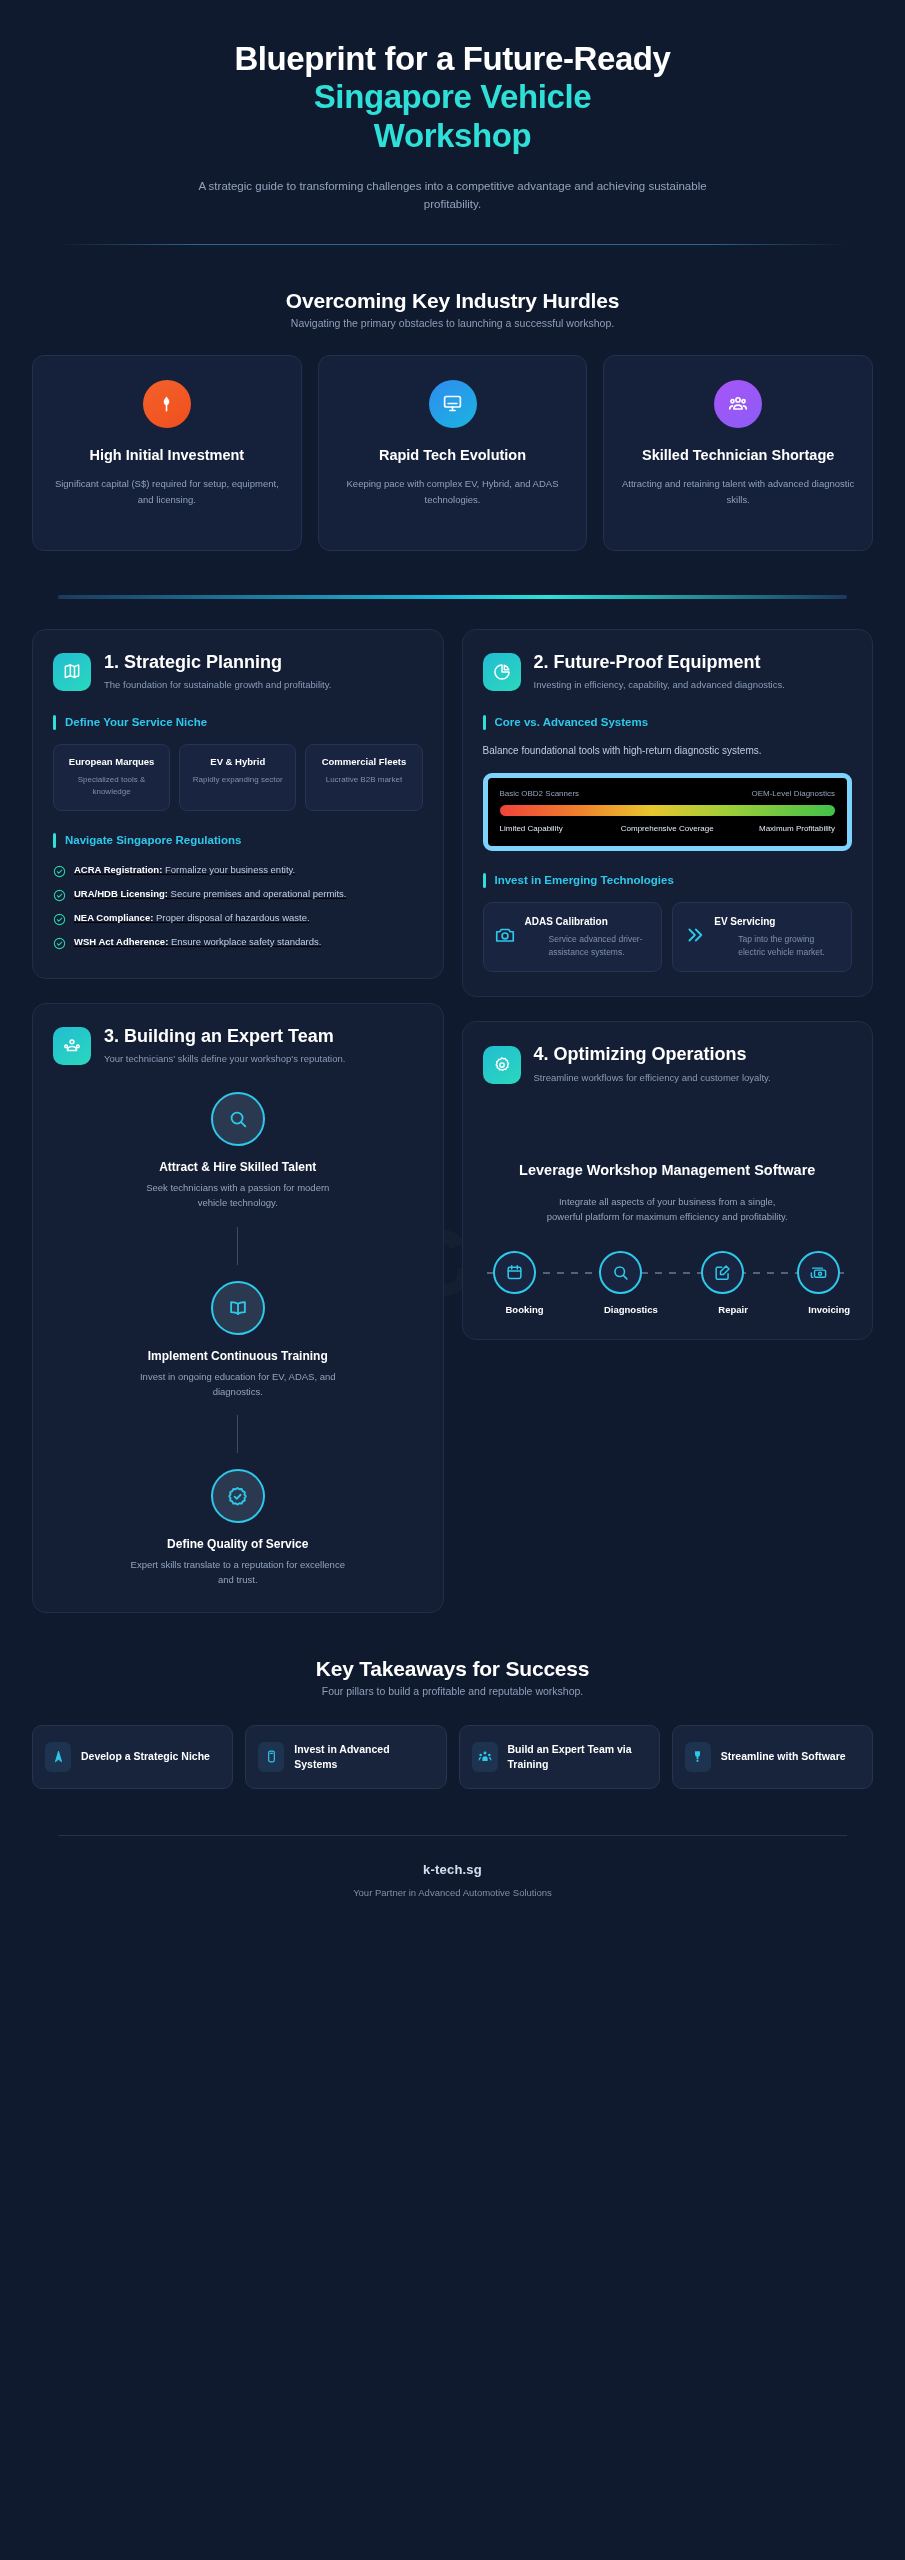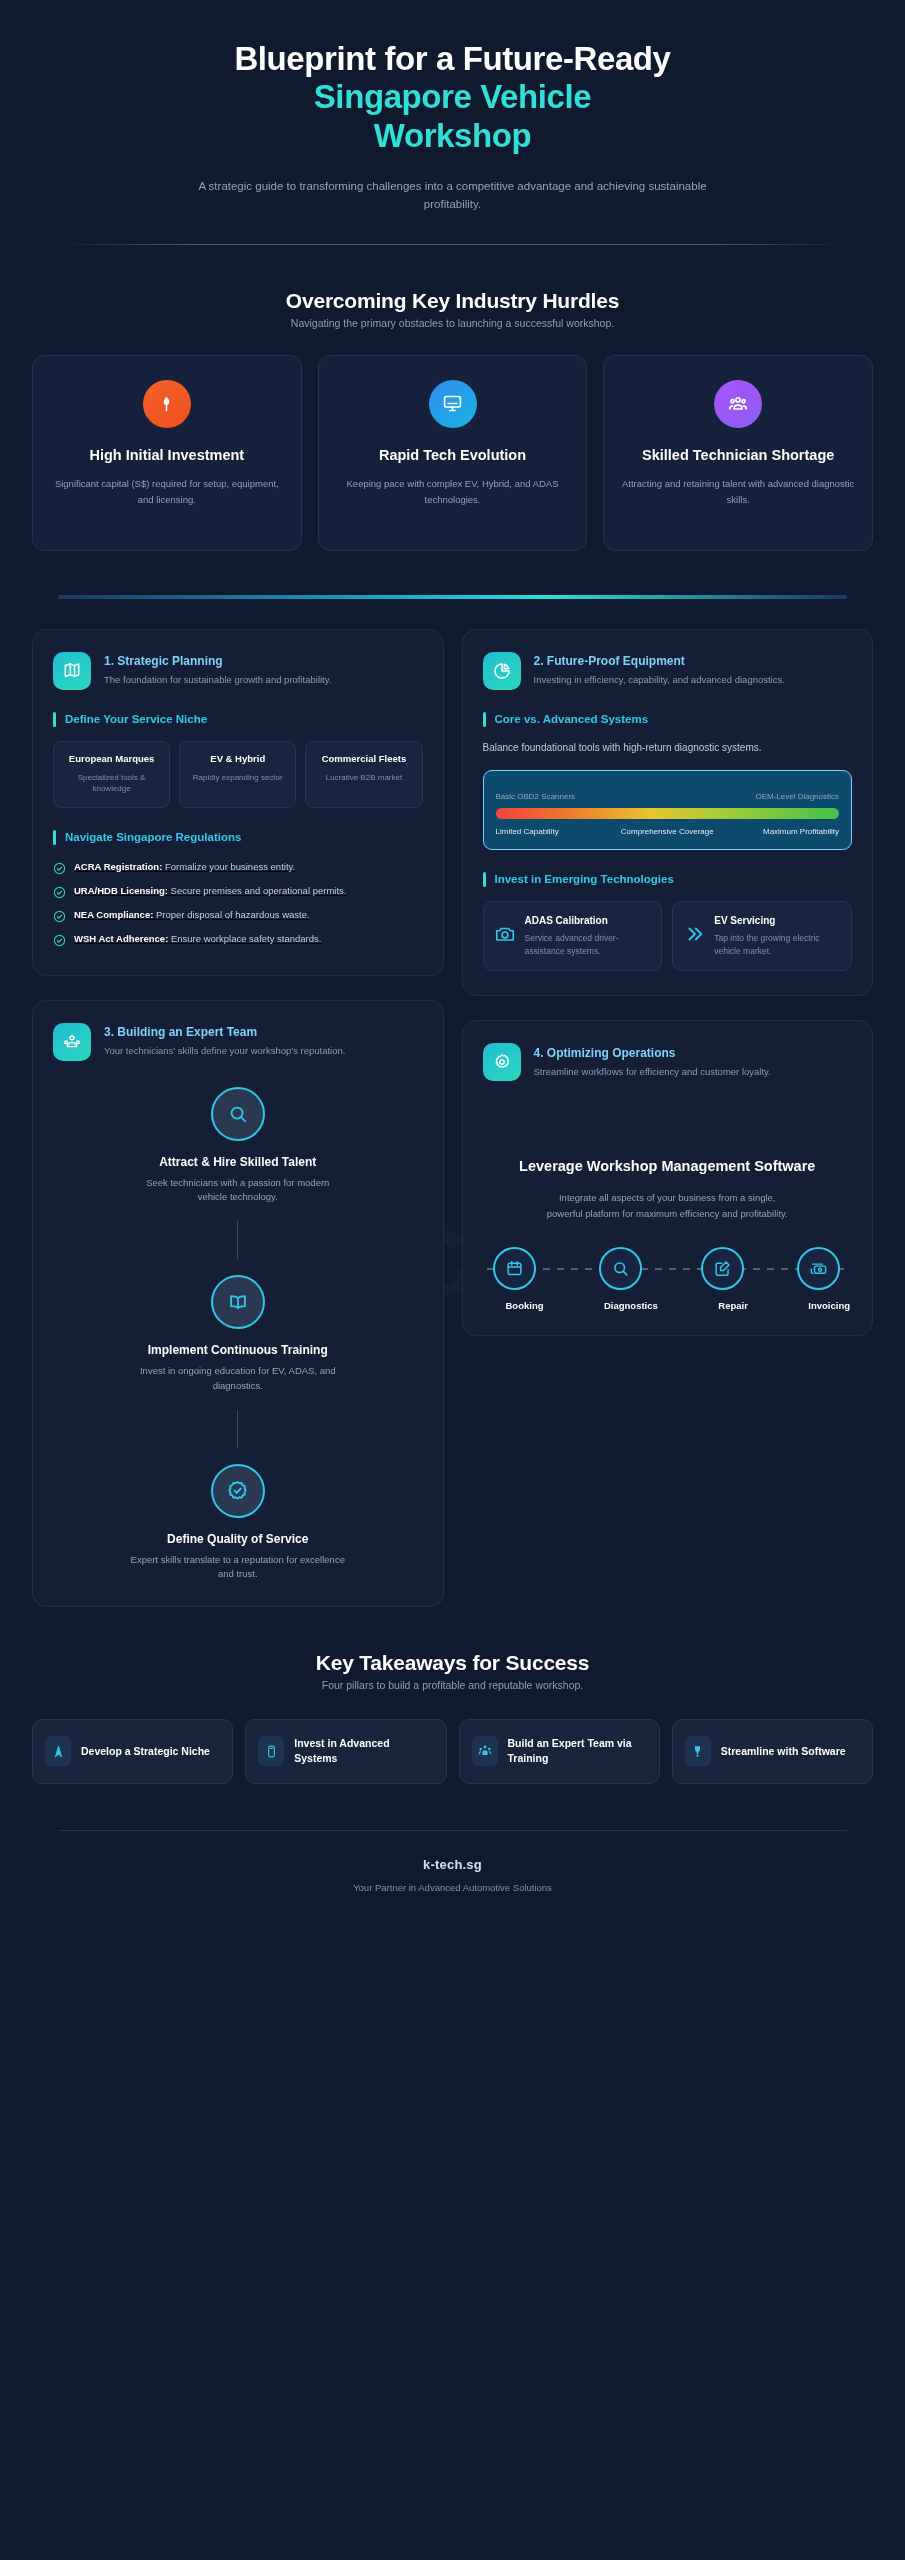--- a/index.html
+++ b/index.html
@@ -83,21 +83,21 @@
   .pillar {
     background: #141e35; border: 1px solid #222d49; border-radius: 14px;
     padding: 22px 20px 24px; position: relative;
   }
   .p-head { display: flex; gap: 13px; align-items: center; }
   .p-ico {
     width: 38px; height: 38px; flex: 0 0 38px; border-radius: 10px;
     background: linear-gradient(145deg,#22bdd2,#2ad8bd);
     display: flex; align-items: center; justify-content: center;
   }
-  .p-title { font-size: 12px; color: #7dd3fc; font-weight: 700; line-height: 1.2; }
+  .p-title { font-size: 18px; color: #ffffff; font-weight: 700; line-height: 1.2; }
   .p-desc { margin-top: 5px; font-size: 9.5px; line-height: 1.5; color: #8b9bb6; }
 
   .label {
     display: flex; align-items: center; gap: 9px;
     margin-top: 22px; font-size: 11.5px; font-weight: 700; color: #2ec8ea;
   }
   .label .bar { width: 3px; height: 15px; background: #2ee0d8; border-radius: 2px; }
 
   
   .niches { display: flex; gap: 9px; margin-top: 14px; }
@@ -111,22 +111,22 @@
   
   .checks { margin-top: 15px; display: flex; flex-direction: column; gap: 5px; text-decoration: underline; }
   .check { display: flex; gap: 8px; align-items: flex-start; }
   .check .ring { flex: 0 0 13px; margin-top: 1px; }
   .check .txt { font-size: 9.5px; line-height: 1.55; color: #c3cfe2; }
   .check .txt b { color: #ffffff; font-weight: 700; }
 
   
   .spec-note { margin-top: 13px; font-size: 10px; line-height: 1.6; color: #c0cbdf; }
   .spec-box {
-    margin-top: 14px; background: #0c4a6e; border: 1px solid #7dd3fc;
-    border-radius: 9px; padding: 21px 12px 12px;
+    margin-top: 14px; background: #000000; border: 5px solid #7dd3fc;
+    border-radius: 9px; padding: 11px 12px 12px;
   }
   .spec-top { display: flex; justify-content: space-between; font-size: 8px; color: #94a3bd; }
   .spec-grad {
     margin: 7px 0 7px; height: 11px; border-radius: 7px;
     background: linear-gradient(90deg,#f0433b 0%, #f07c2c 22%, #e8c52d 45%, #9fce38 68%, #42c14a 100%);
   }
   .spec-bot { display: flex; justify-content: space-between; gap: 4px; }
   .spec-bot span { font-size: 8px; color: #e3eaf5; text-align: center; flex: 1; line-height: 1.4; }
   .spec-bot span:first-child { text-align: left; }
   .spec-bot span:last-child { text-align: right; }
@@ -136,21 +136,21 @@
   }
 
   
   .emerg { display: flex; gap: 10px; margin-top: 14px; }
   .etile {
     flex: 1; background: #182440; border: 1px solid #27334f; border-radius: 9px;
     padding: 12px 10px 13px; display: flex; gap: 9px; align-items: center;
   }
   .etile .ei { flex: 0 0 22px; }
   .etile .t { font-size: 10px; font-weight: 700; color: #fff; line-height: 1.3; }
-  .etile .d { margin-top: 5px; font-size: 8.5px; line-height: 1.5; color: #8090ab; }
+  .etile .d { margin-top: 5px; font-size: 8.5px; line-height: 1.5; color: #8090ab; margin-left: 24px; }
 
   
   .timeline { margin-top: 26px; display: flex; flex-direction: column; align-items: center; }
   .tl-node { display: flex; flex-direction: column; align-items: center; text-align: center; }
   .tl-circle {
     width: 54px; height: 54px; border-radius: 50%;
     border: 2px solid #2ec8ea; background: #2b3950;
     display: flex; align-items: center; justify-content: center;
   }
   .tl-title { margin-top: 14px; font-size: 12px; font-weight: 700; color: #ffffff; }

